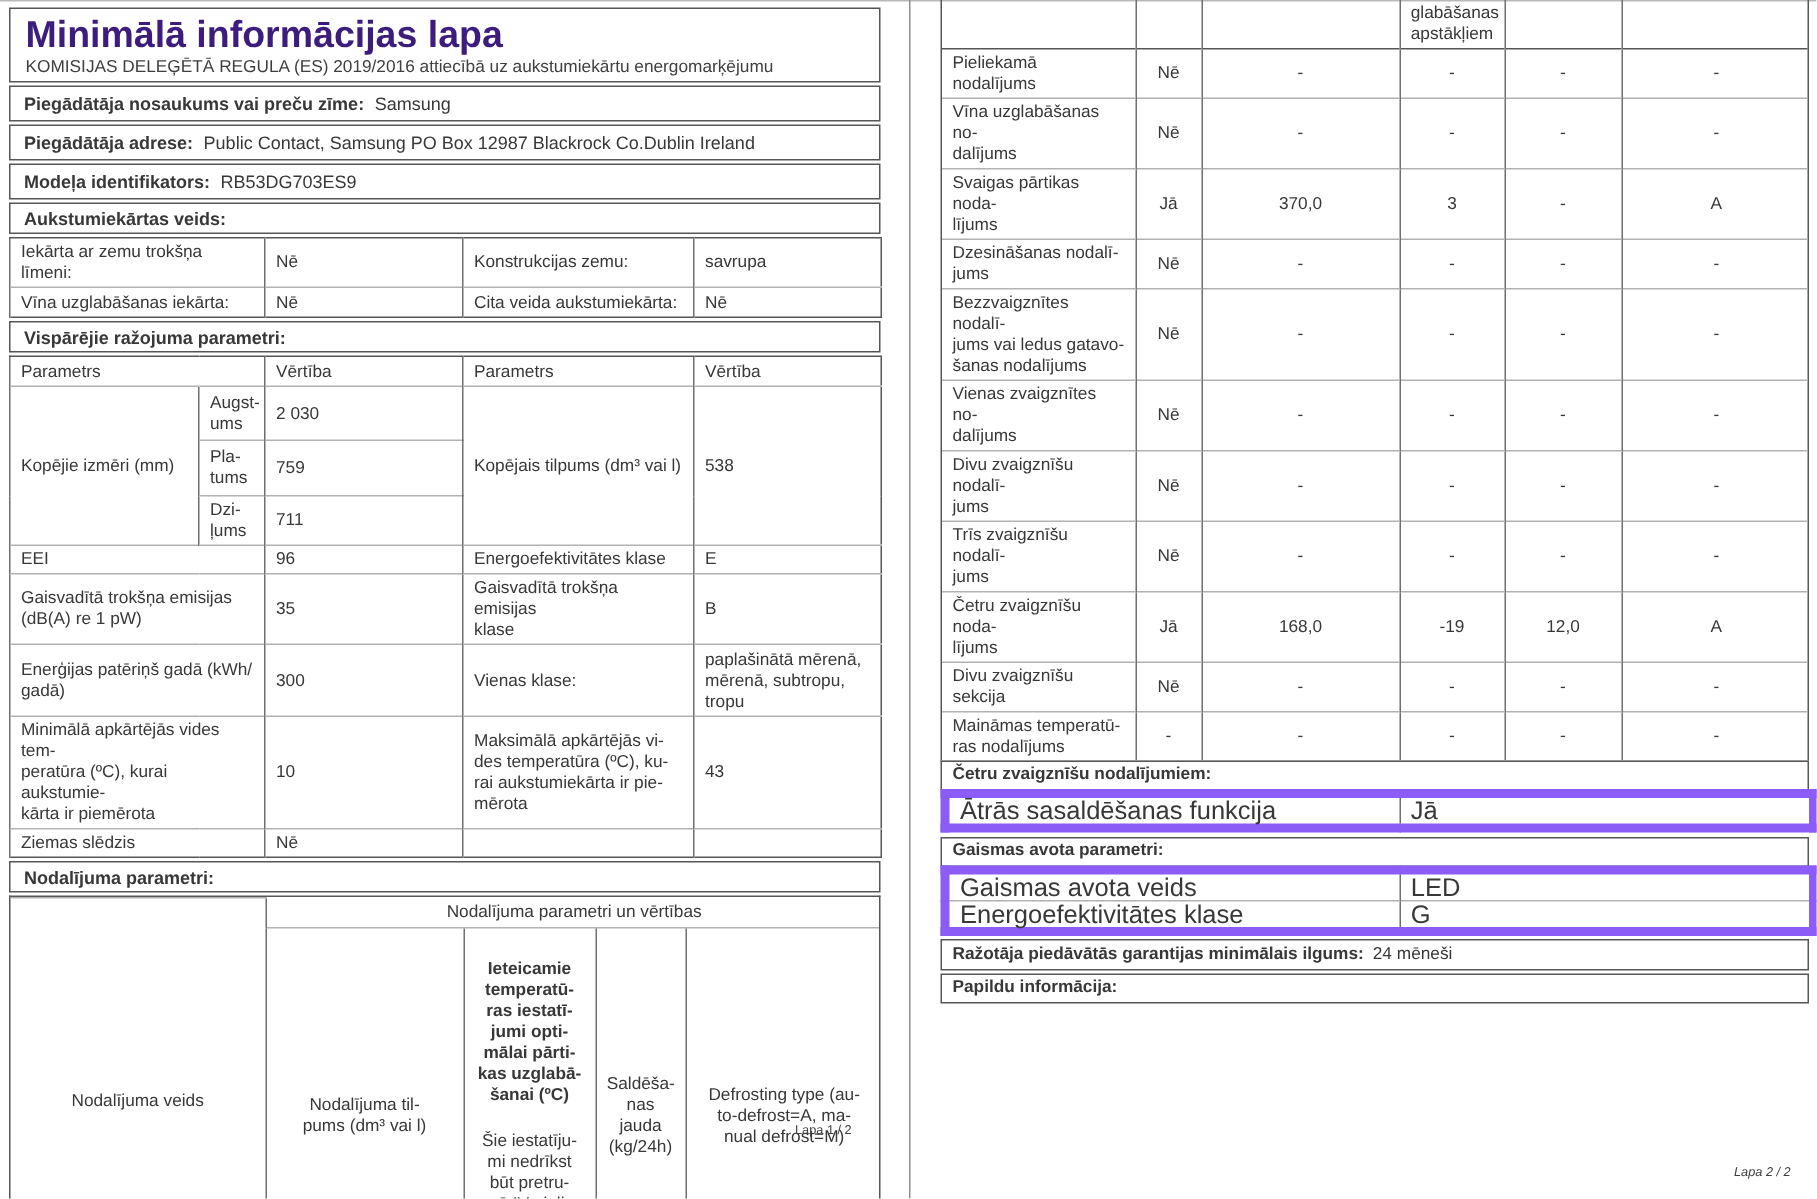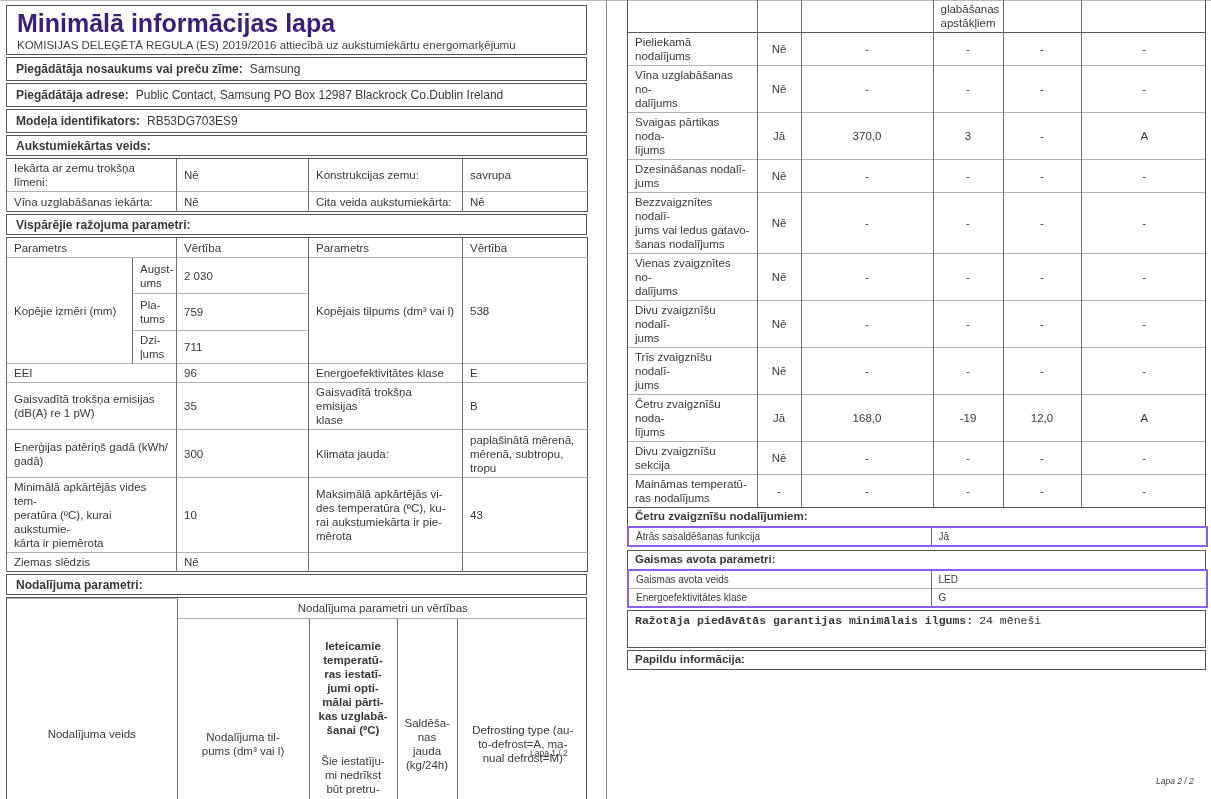--- a/index.html
+++ b/index.html
@@ -25,24 +25,24 @@
   .ctr { text-align: center; }
   .vtop { vertical-align: top; }
   .t3wrap { margin-top: 2px; height: 212px; overflow: hidden; border-bottom: none; }
   .t3wrap table.tbl { margin-top: 0; }
   .t4wrap { overflow: hidden; }
   .t4wrap table.tbl { margin-top: 0; border-top: none; }
   .t4wrap table.tbl td.nt { border-top: none; }
   .sec2 { height: 20px; font-weight: bold; font-size: 11.5px; padding: 2px 7px; margin-top: -1px; }
   .gap2 { margin-top: 2px; }
   .gap3 { margin-top: 3px; }
-  table.kvt { border-collapse: collapse; width: 100%; table-layout: fixed; border: 2px solid #8b5cf6; font-size: 10px; margin-top: -1px; padding-left: 26px; }
+  table.kvt { border-collapse: collapse; width: 100%; table-layout: fixed; border: 6px solid #8b5cf6; font-size: 17px; margin-top: -1px; padding-left: 26px; }
   table.kvt td { border-left: 1px solid #6f6f6f; border-top: 1px solid #b2b2b2; padding: 2px 7px; height: 17px; line-height: 13px; }
   table.kvt tr:first-child td { border-top: none; }
-  .warranty { height: 38px; font-size: 11.5px; padding: 3px 7px; font-family: Liberation Mono, monospace; }
+  .warranty { height: 21px; font-size: 11.5px; padding: 3px 7px; }
   .warranty .lbl { font-weight: bold; }
   .warranty .val { margin-left: 6px; }
   .urlbox { height: 41px; font-size: 11.5px; line-height: 16px; padding: 3px 7px; white-space: pre-line; }
   .footer { position: absolute; top: 776px; font-size: 8.5px; color: #3f3f3f; }
   .f1 { right: 31px; }
   .f2 { right: 7px; font-style: italic; }
   .p3a { margin-top: 3px; font-weight: bold; }
   .p3b { margin-top: 3px; }
 </style>
 </head>
@@ -141,21 +141,21 @@
 (dB(A) re 1 pW)</td>
       <td>35</td>
       <td>Gaisvadītā trokšņa emisijas
 klase</td>
       <td>B</td>
     </tr>
     <tr>
       <td colspan="2" style="height:48px">Enerģijas patēriņš gadā (kWh/
 gadā)</td>
       <td>300</td>
-      <td>Klimata jauda:</td>
+      <td>Vienas klase:</td>
       <td>paplašinātā mērenā,
 mērenā, subtropu,
 tropu</td>
     </tr>
     <tr>
       <td colspan="2" style="height:55px">Minimālā apkārtējās vides tem-
 peratūra (ºC), kurai aukstumie-
 kārta ir piemērota</td>
       <td>10</td>
       <td>Maksimālā apkārtējās vi-

